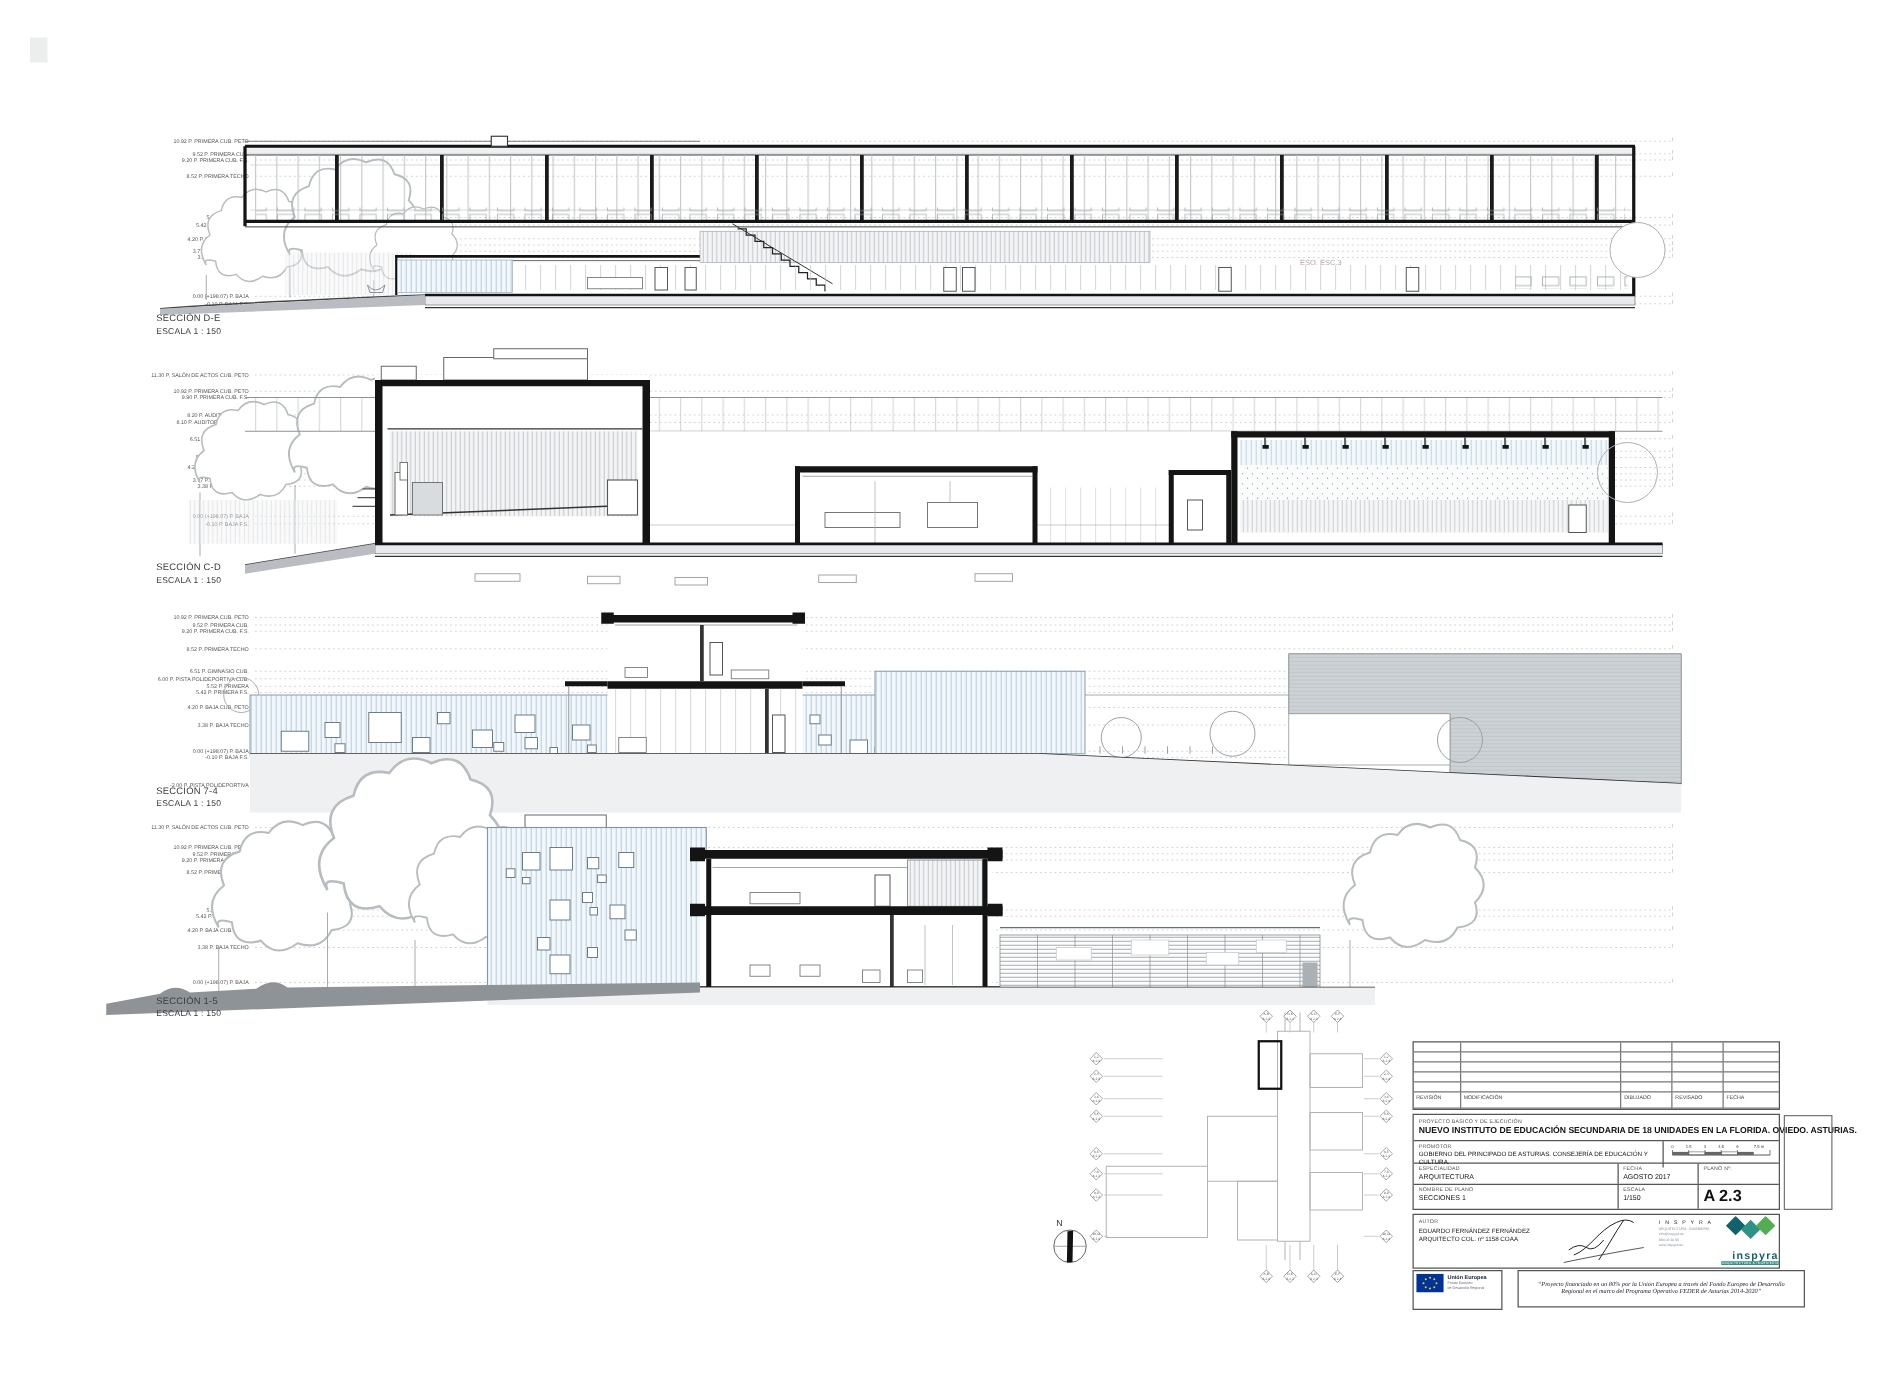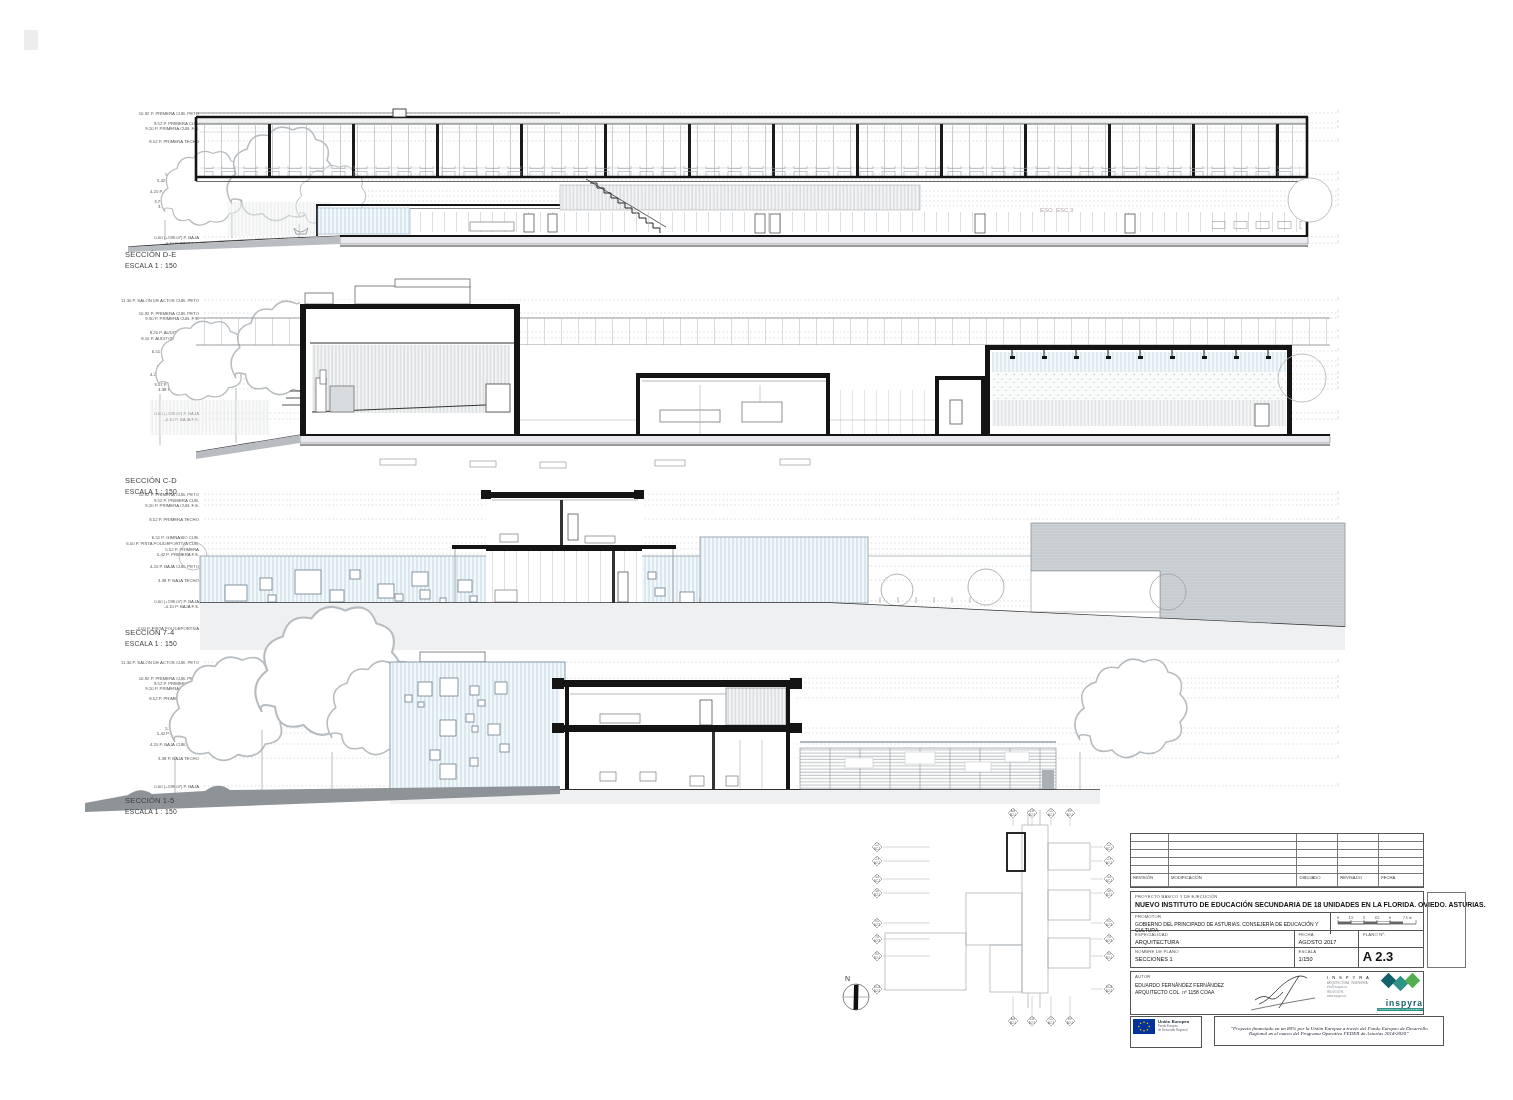--- a/index.html
+++ b/index.html
@@ -648,21 +648,21 @@
     <path d="M854 985 L858.5 984.5 L858 1009.5 L853.5 1010 Z" fill="#111"></path>
     <text x="845" y="981" font-size="7" fill="#333">N</text>
   </g>
 </g>
 </svg>
 
 <div class="sec-title" style="left:125px;top:250px">
   <div class="t">SECCIÓN D-E</div>
   <div class="s">ESCALA 1 : 150</div>
 </div>
-<div class="sec-title" style="left:125px;top:476px">
+<div class="sec-title" style="left:125px;top:449px">
   <div class="t">SECCIÓN C-D</div>
   <div class="s">ESCALA 1 : 150</div>
 </div>
 <div class="sec-title" style="left:125px;top:628px">
   <div class="t">SECCIÓN 7-4</div>
   <div class="s">ESCALA 1 : 150</div>
 </div>
 <div class="sec-title" style="left:125px;top:796px">
   <div class="t">SECCIÓN 1-5</div>
   <div class="s">ESCALA 1 : 150</div>

